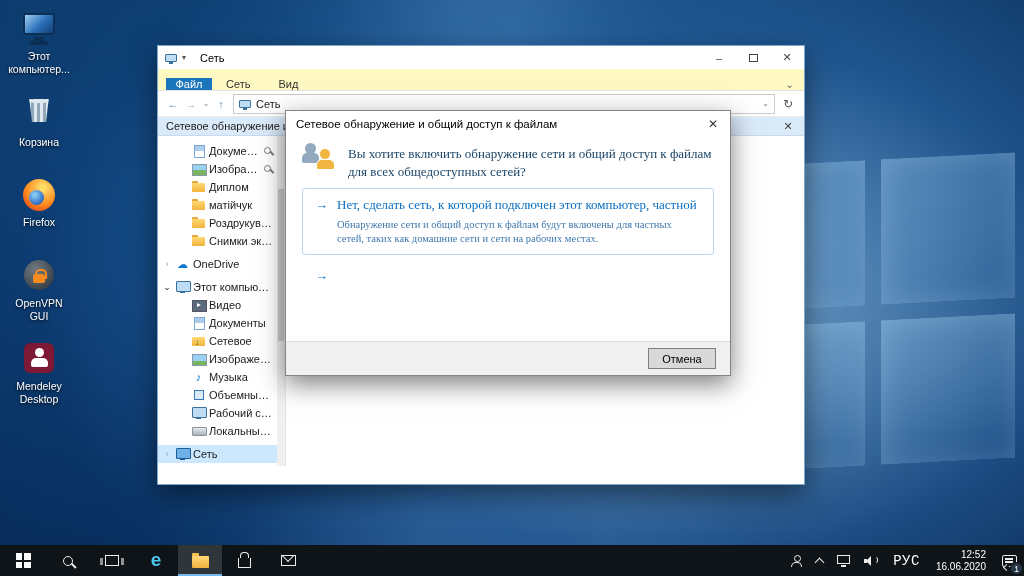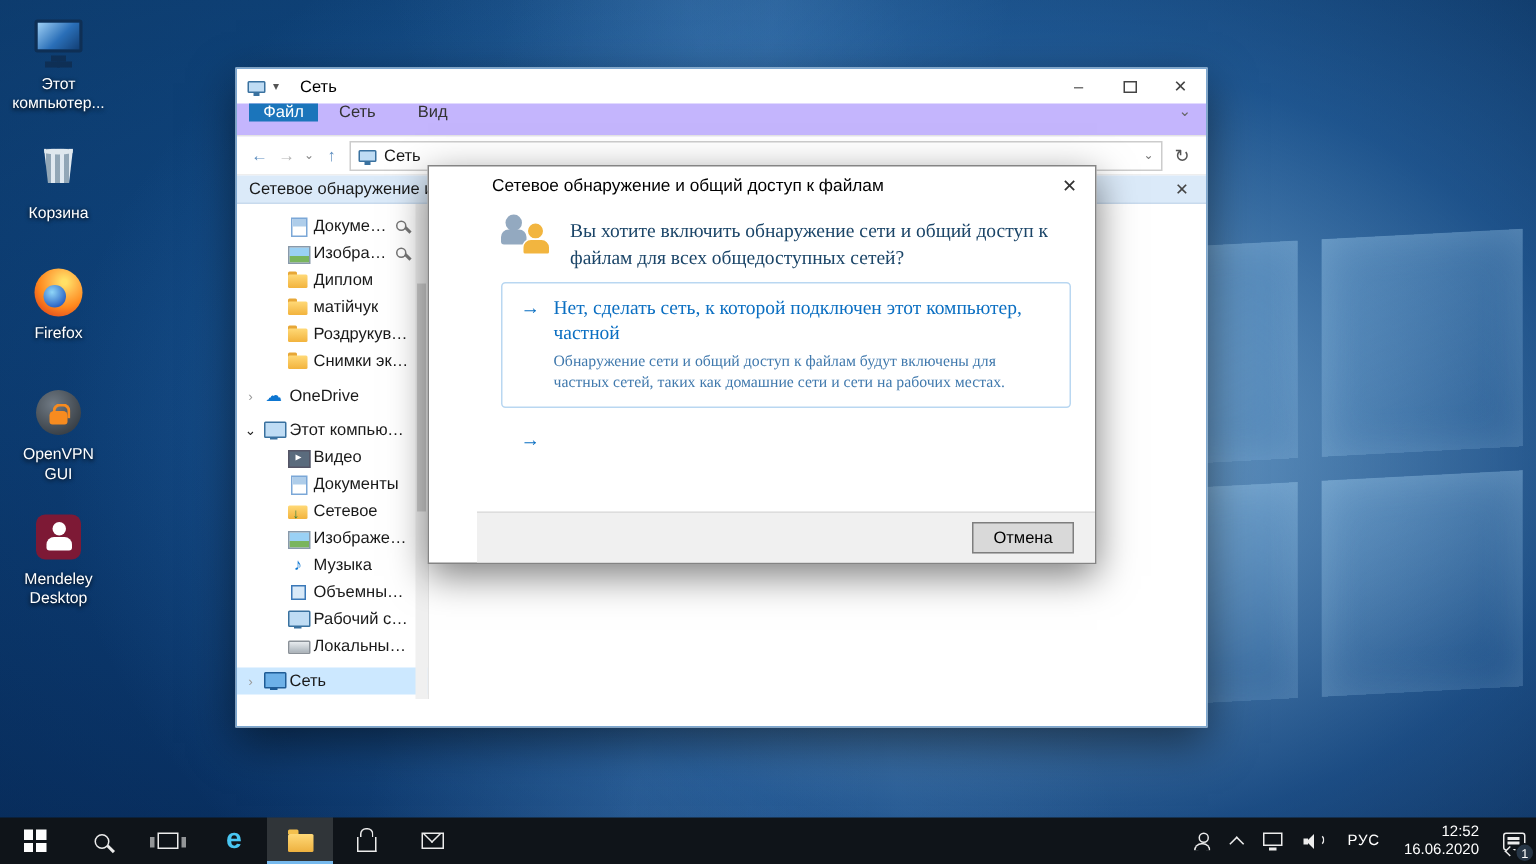--- a/index.html
+++ b/index.html
@@ -60,21 +60,21 @@
   .titlebar { height:23px; display:flex; align-items:center; background:#fff; }
   .qat { display:flex; align-items:center; gap:5px; padding-left:7px; }
   .mini-mon { display:inline-block; width:12px; height:8px; background:#bfdcf4; border:1px solid #39719f; border-radius:1px; position:relative; }
   .mini-mon::after { content:""; position:absolute; left:3px; bottom:-3px; width:4px; height:2px; background:#39719f; }
   .qat-drop { color:#555; font-size:8px; }
   .tb-title { margin-left:14px; font-size:11px; color:#000; }
   .wctrl { margin-left:auto; display:flex; height:100%; }
   .wbtn { width:34px; display:flex; align-items:center; justify-content:center; color:#444; font-size:11px; }
   .max-box { display:inline-block; width:9px; height:8px; border:1px solid #444; }
 
-  .ribbonrow { height:22px; display:flex; align-items:flex-start; border-bottom:1px solid #e3e3e3; background:#c4b5fd; }
+  .ribbonrow { height:22px; display:flex; align-items:flex-end; border-bottom:1px solid #e3e3e3; background:#fef9c3; }
   .file-btn { margin-left:8px; width:46px; background:#1b75bb; color:#fff; display:flex; align-items:center; justify-content:center; }
   .rtab { padding:0 14px; display:flex; align-items:center; color:#333; }
   .ribbon-right { margin-left:auto; padding-right:10px; display:flex; align-items:center; color:#666; font-size:10px; }
 
   .addrrow { height:26px; display:flex; align-items:center; padding:0 6px; background:#fff; border-bottom:1px solid #eee; }
   .navb { width:18px; text-align:center; color:#5f8fc0; }
   .navb.dis { color:#b5b5b5; }
   .navb.sm { width:12px; font-size:8px; color:#888; }
   .addrbox { flex:1; height:20px; border:1px solid #ccc; display:flex; align-items:center; padding:0 5px; gap:5px; margin:0 3px; background:#fff; }
   .addr-drop { margin-left:auto; color:#777; font-size:8px; }
@@ -130,21 +130,21 @@
     display:flex; align-items:center; padding:0 8px; font-size:10.5px; color:#444; }
   .viewbtns { margin-left:auto; display:flex; gap:2px; }
   .vbtn { width:18px; height:14px; border:1px solid #d5d5d5; position:relative; background:#fafafa; }
   .vbtn.lines::after { content:""; position:absolute; left:3px; top:3px; width:10px; height:7px;
     background:repeating-linear-gradient(#9a9a9a 0 1px, transparent 1px 3px); }
   .vbtn.thumbs::after { content:""; position:absolute; left:3px; top:3px; width:4px; height:4px; background:#9a9a9a;
     box-shadow:6px 0 0 #9a9a9a, 0 5px 0 #9a9a9a, 6px 5px 0 #9a9a9a; }
 
   
   .dlg { position:absolute; left:285px; top:110px; width:446px; height:266px; background:#fff; border:1px solid #848484;
-    box-shadow:0 8px 24px rgba(0,0,0,.5); z-index:30; display:flex; flex-direction:column;padding-left:32px; }
+    box-shadow:0 8px 24px rgba(0,0,0,.5); z-index:30; display:flex; flex-direction:column; }
   .dlg-title { height:26px; display:flex; align-items:center; padding-left:10px; font-size:11.5px; color:#000; }
   .dlg-close { margin-left:auto; width:34px; height:26px; display:flex; align-items:center; justify-content:center; color:#333; font-size:12px; }
   .dlg-body { flex:1; padding:6px 16px 0; overflow:hidden;font-family:Liberation Serif, serif; }
   .dlg-head { display:flex; gap:12px; margin-bottom:8px; }
   .share-icon { width:34px; height:30px; position:relative; flex:0 0 34px; }
   .share-icon i { position:absolute; }
   .p1h { left:3px; top:0; width:11px; height:11px; border-radius:50%; background:#93a9c0; }
   .p1b { left:0; top:10px; width:17px; height:10px; border-radius:5px 5px 2px 2px; background:#93a9c0; }
   .p2h { right:5px; top:5px; width:12px; height:12px; border-radius:50%; background:#f2b53f; border:1px solid #fff; }
   .p2b { right:1px; top:16px; width:19px; height:11px; border-radius:6px 6px 2px 2px; background:#f2b53f; border:1px solid #fff; }
@@ -185,21 +185,21 @@
   .ppl::after { content:""; position:absolute; left:0; top:6.5px; width:9px; height:4px; border:1.5px solid #ececec; border-bottom:none; border-radius:5px 5px 0 0; }
   .chup { width:7px; height:7px; border-left:1.5px solid #ececec; border-top:1.5px solid #ececec; transform:rotate(45deg); margin-top:3px; }
   .nettray { width:13px; height:9px; border:1.5px solid #ececec; position:relative; margin-bottom:3px; }
   .nettray::after { content:""; position:absolute; left:3px; bottom:-4px; width:4.5px; height:2px; background:#ececec; }
   .vol { position:relative; width:15px; height:11px; }
   .vol::before { content:""; position:absolute; left:0; top:3.5px; width:3px; height:4px; background:#ececec; }
   .vol::after { content:""; position:absolute; left:2px; top:0.5px; width:0; height:0;
     border-right:5px solid #ececec; border-top:5px solid transparent; border-bottom:5px solid transparent; }
   .volarc { position:absolute; right:1px; top:1px; width:8px; height:8px; border:1.5px solid transparent;
     border-right-color:#ececec; border-radius:50%; }
-  .lang { font-size:10px; letter-spacing:.5px; }
+  .lang { font-size:14px; letter-spacing:.5px;font-family:Liberation Mono, monospace; }
   .clock { display:flex; flex-direction:column; align-items:flex-end; justify-content:center; font-size:10px; line-height:12px; padding:0 9px; }
   .ac { width:15px; height:12px; border:1.5px solid #ececec; border-radius:2px; position:relative; }
   .ac::before { content:""; position:absolute; left:1px; bottom:-4px; width:4px; height:4px; transform:rotate(45deg);
     border-left:1.5px solid #ececec; border-bottom:1.5px solid #ececec; background:#0f1419; }
   .ac::after { content:""; position:absolute; left:2px; top:2.5px; width:8px; height:1.5px; background:#ececec; box-shadow:0 3px 0 #ececec; }
   .badge { position:absolute; right:1px; bottom:1px; width:13px; height:13px; border-radius:50%; background:#273646;
     color:#fff; font-size:8.5px; display:flex; align-items:center; justify-content:center; border:1px solid #0f1419; }
 </style>
 </head>
 <body>

